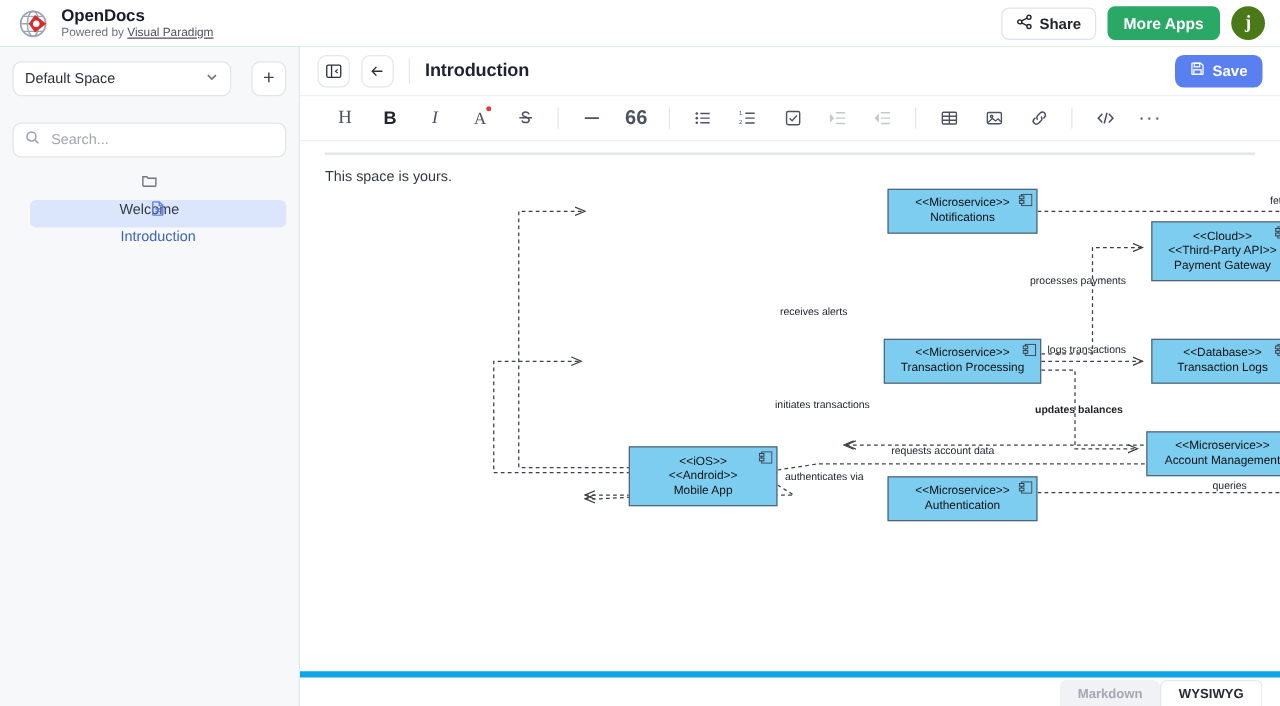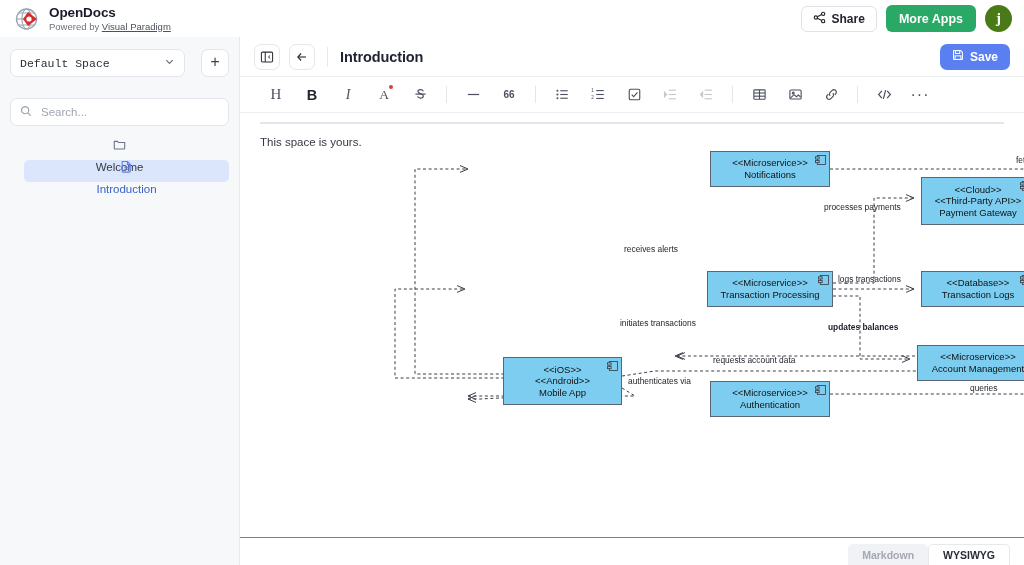--- a/index.html
+++ b/index.html
@@ -43,21 +43,21 @@
     display:flex; align-items:center; justify-content:center;
     font-family:"Liberation Serif", serif; cursor:pointer;
   }
 
   
   .sidebar {
     position:absolute; left:0; top:37px; width:240px; height:528px;
     background:#f7f8fa; border-right:1px solid #e6e8ec;
     padding: 12px 10px;
   }
-  .space-row { display:flex; gap:16px; align-items:center;font-family:Liberation Mono, monospace; }
+  .space-row { display:flex; gap:16px; align-items:center; }
   .space-select {
     flex:1; height:28px; background:#fff; border:1px solid #e2e5ea; border-radius:7px;
     display:flex; align-items:center; padding:0 9px; font-size:11.5px; color:#2b2f38;
     cursor:pointer;
   }
   .space-select .chev { margin-left:auto; color:#6b7280; font-size:10px; }
   .space-add {
     width:28px; height:28px; background:#fff; border:1px solid #e2e5ea; border-radius:7px;
     display:flex; align-items:center; justify-content:center; color:#3f4452; font-size:16px;
     cursor:pointer;
@@ -131,21 +131,21 @@
     position:absolute; right:3px; top:3px; width:11px; height:10px;
   }
   .edge-label {
     position:absolute; font-size:8.4px; color:#1b1f27; white-space:nowrap;
     font-family:"Liberation Sans", sans-serif;
   }
 
   
   .footer {
     position:absolute; left:240px; bottom:0; width:784px; height:28px;
-    background:#fff; border-top:1px solid #0ea5e9;
+    background:#fff; border-top:5px solid #0ea5e9;
     display:flex; align-items:flex-end; justify-content:flex-end; padding-right:14px;
   }
   .ftab {
     height:21px; padding:0 14px; font-size:10.5px; font-weight:bold;
     display:flex; align-items:center; border-radius:5px 5px 0 0; cursor:pointer;
   }
   .ftab.inactive { background:#f1f2f5; color:#a3a8b2; }
   .ftab.active { background:#fff; color:#272c36; border:1px solid #e6e8ec; border-bottom:none; }
 </style>
 </head>
@@ -278,21 +278,21 @@
           <path d="M11 4.6 C10.4 3.2 9 2.7 7.8 2.8 C6.2 2.9 5.2 3.8 5.3 4.9 C5.4 6.1 6.8 6.6 8.2 7 C9.8 7.5 11 8.1 11 9.5 C11 10.9 9.6 11.8 8 11.8 C6.4 11.8 5.2 11.1 4.8 10"></path>
           <line x1="2.6" y1="7.6" x2="13.4" y2="7.6"></line>
         </svg>
       </div>
       <div class="tsep"></div>
       <div class="tool">
         <svg width="17" height="17" viewBox="0 0 18 18" stroke="#4d5260" stroke-width="1.3">
             <line x1="3" y1="9" x2="15" y2="9"></line>
           </svg>
       </div>
-      <div class="tool" style="font-size:10px;font-weight:bold;">66</div>
+      <div class="tool" style="font-size:16px;font-weight:bold;">66</div>
       <div class="tsep"></div>
       <div class="tool">
         <svg width="15" height="15" viewBox="0 0 16 16" fill="#4d5260" stroke="#4d5260">
           <circle cx="2.6" cy="4" r="1.1" stroke="none"></circle>
             <circle cx="2.6" cy="8" r="1.1" stroke="none"></circle>
             <circle cx="2.6" cy="12" r="1.1" stroke="none"></circle>
           <line x1="5.6" y1="4" x2="13.6" y2="4" stroke-width="1.2"></line>
             <line x1="5.6" y1="8" x2="13.6" y2="8" stroke-width="1.2"></line>
             <line x1="5.6" y1="12" x2="13.6" y2="12" stroke-width="1.2"></line>
         </svg>
@@ -483,21 +483,21 @@
           </span>
         </div>
 
         <div class="node" style="left:677px; top:189px; width:122px; height:36px;">
           <span>&lt;&lt;Microservice&gt;&gt;</span>
           <span>Account Management</span>
 
         </div>
 
         <div class="edge-label" style="left:776px; top:-1px;">fetches user preferences</div>
-        <div class="edge-label" style="left:584px; top:46px;">processes payments</div>
+        <div class="edge-label" style="left:584px; top:63px;">processes payments</div>
         <div class="edge-label" style="left:384px; top:88px;">receives alerts</div>
         <div class="edge-label" style="left:598px; top:118px;">logs transactions</div>
         <div class="edge-label" style="left:380px; top:162px;">initiates transactions</div>
         <div class="edge-label" style="left:588px; top:166px;font-weight:bold;">updates balances</div>
         <div class="edge-label" style="left:473px; top:199px;">requests account data</div>
 
         <div class="edge-label" style="left:388px; top:220px;">authenticates via</div>
         <div class="edge-label" style="left:730px; top:227px;">queries</div>
       </div>
     </div>

